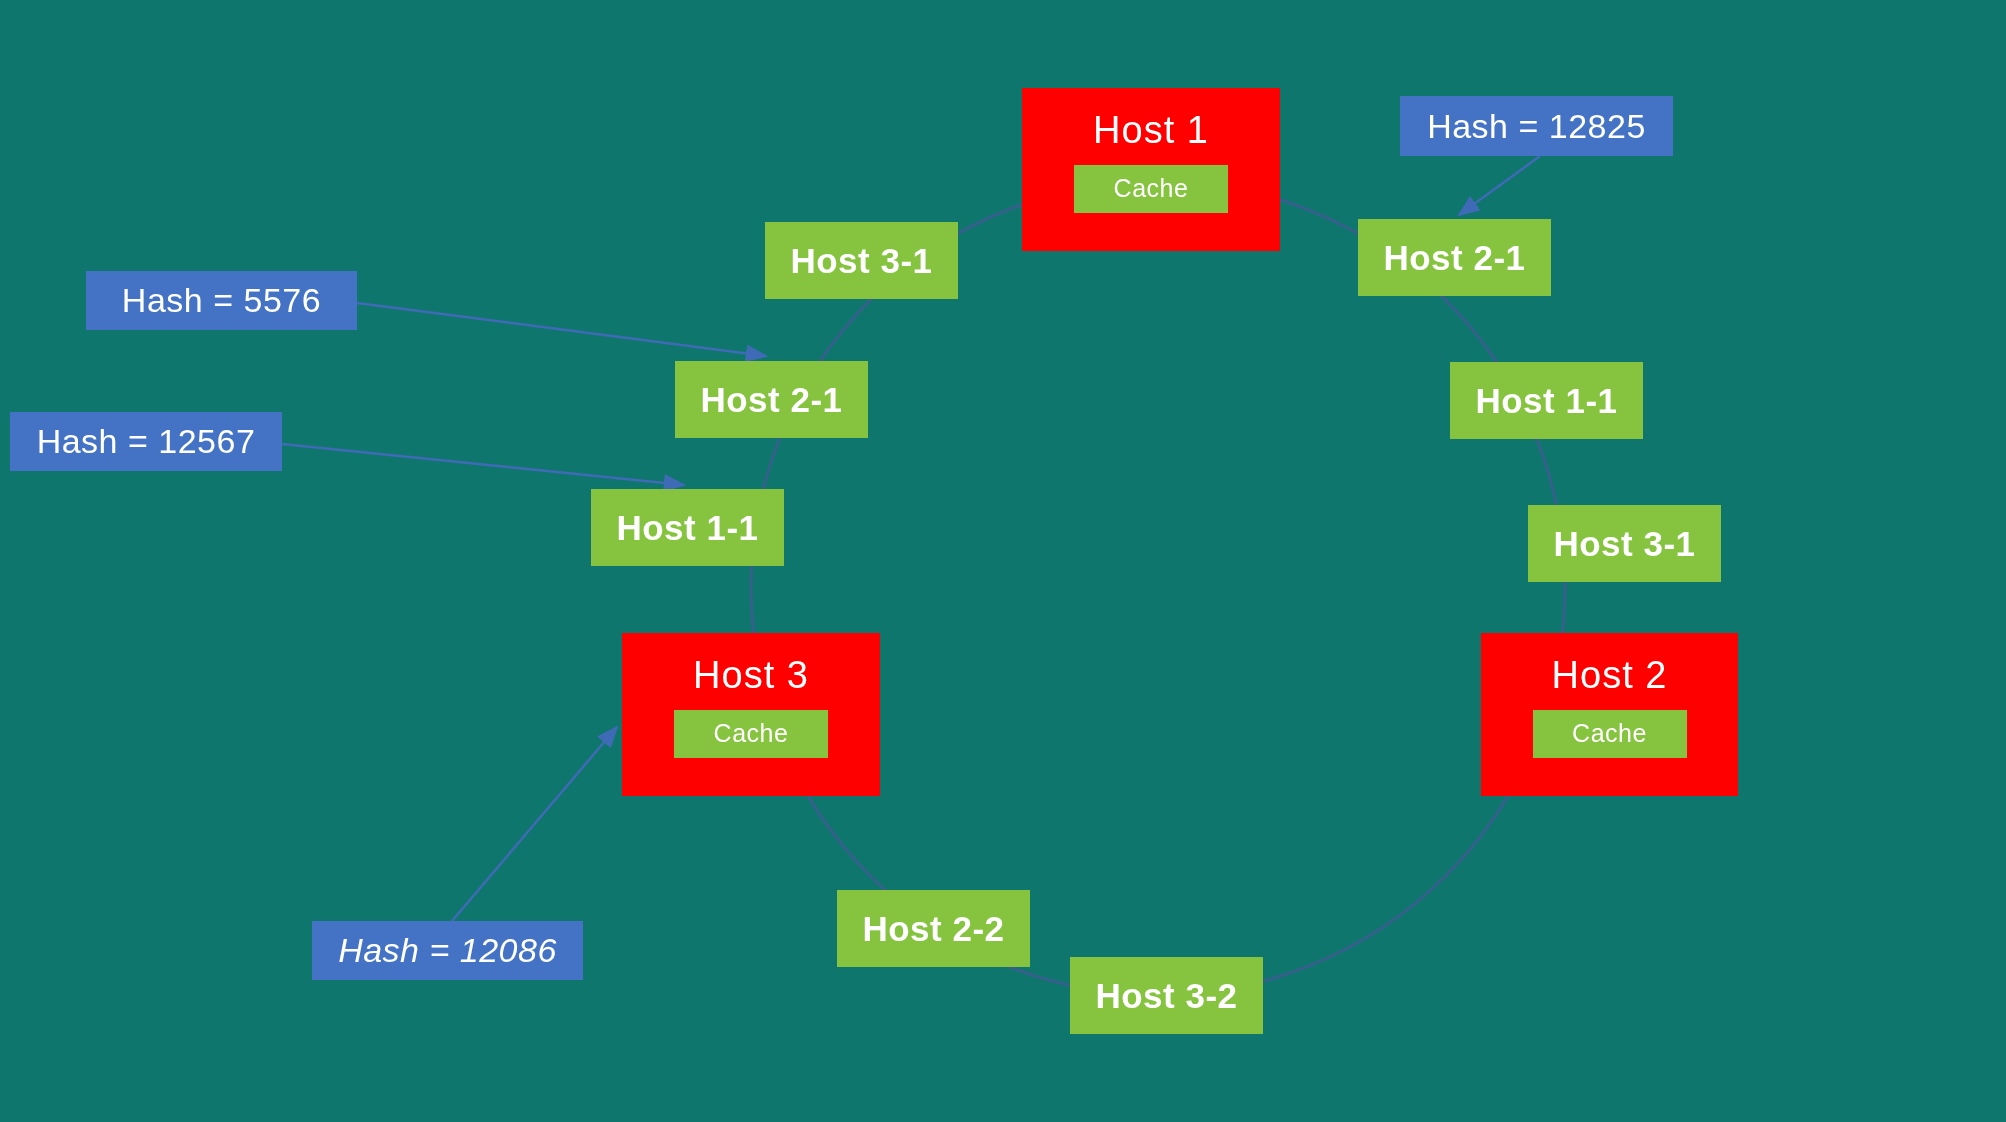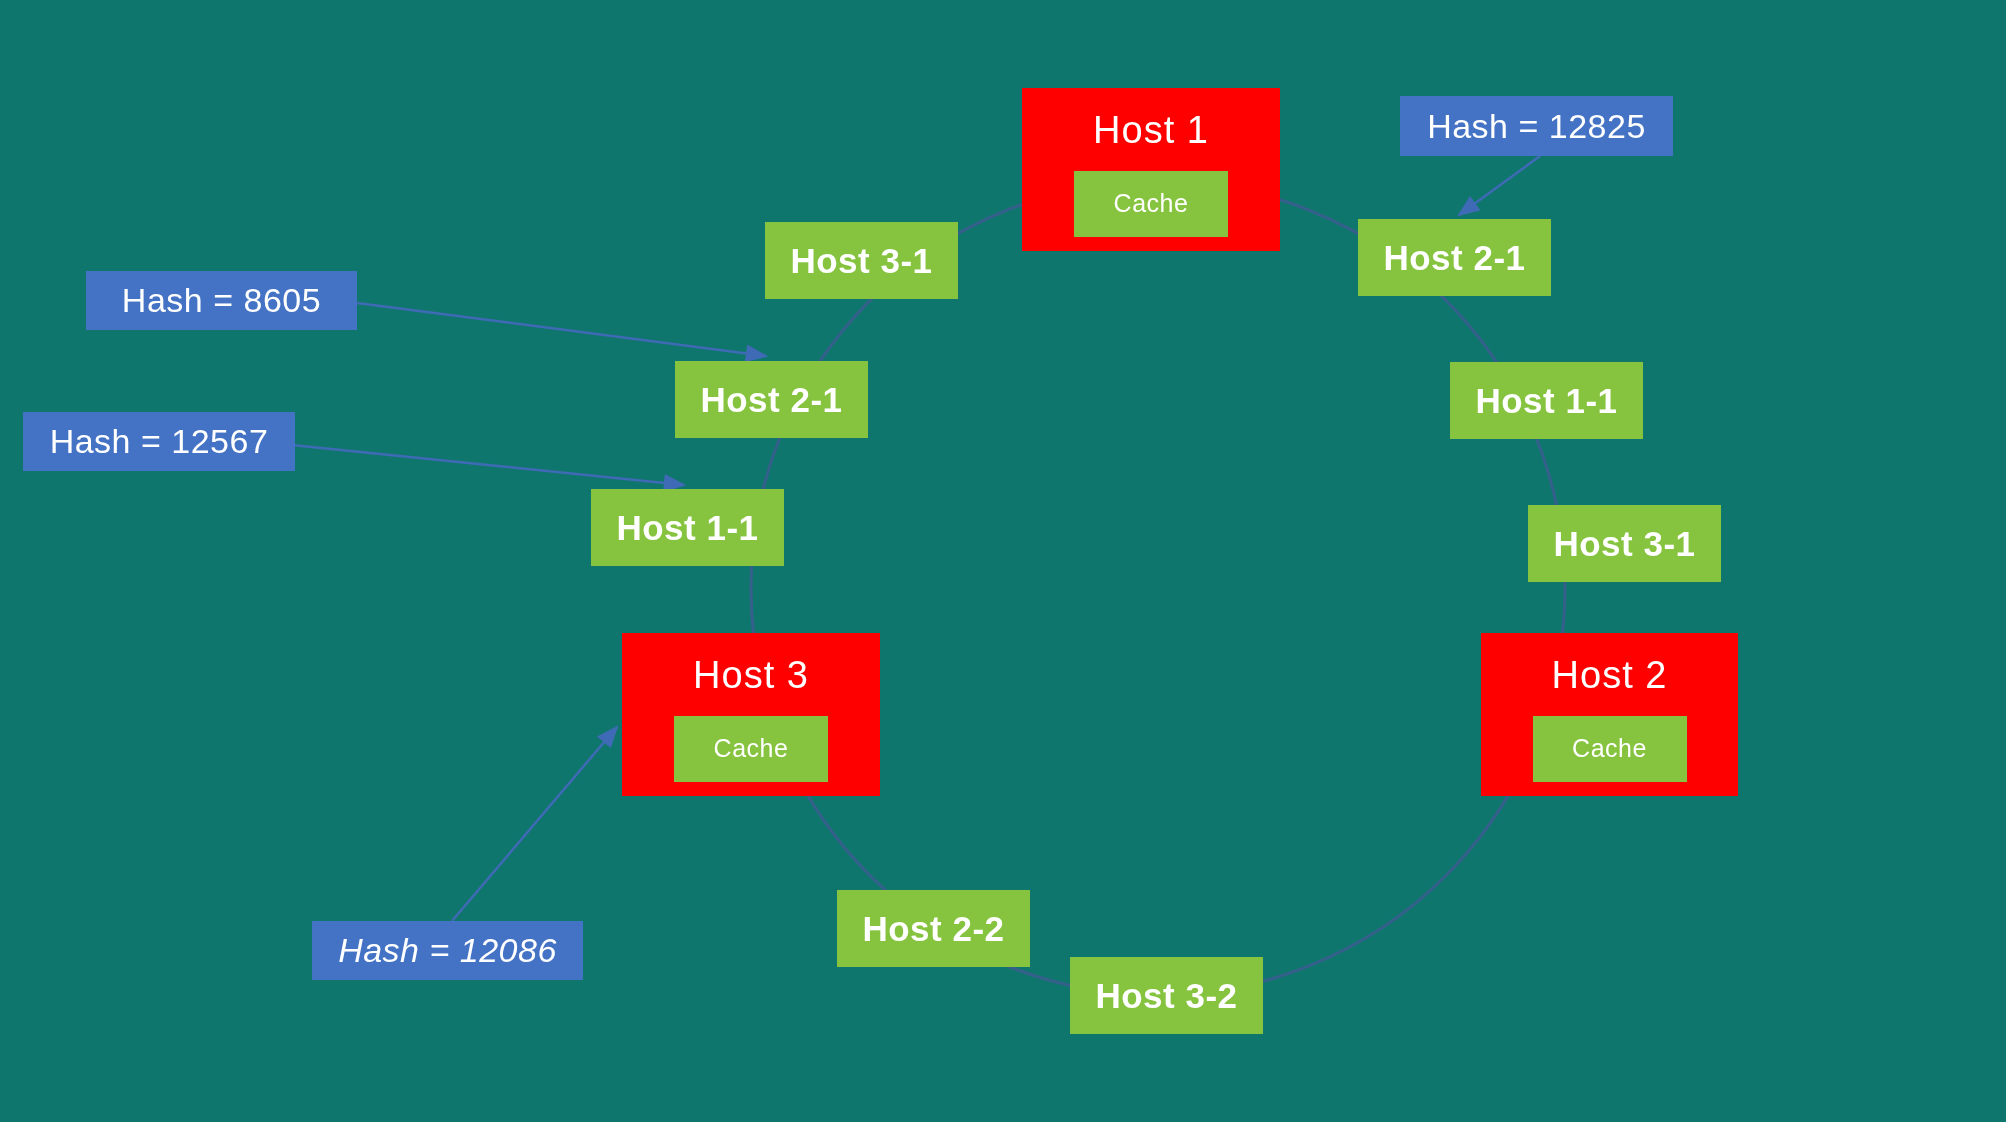--- a/index.html
+++ b/index.html
@@ -29,23 +29,23 @@
   }
   .host-title {
     font-size: 38px;
     font-weight: 400;
     letter-spacing: 1px;
     margin-top: 22px;
     line-height: 1.1;
     white-space: nowrap;
   }
   .cache-badge {
-    margin-top: 19px;
+    margin-top: 13px;
     width: 154px;
-    height: 66px;
+    height: 48px;
     display: flex;
     align-items: center;
     justify-content: center;
     font-size: 25px;
     letter-spacing: 0.5px;
     white-space: nowrap;
   }
   .vnode-box {
     position: absolute;
     display: flex;
@@ -101,16 +101,16 @@
     </div>
     <div class="vnode-box" style="left: 765px; top: 222px; width: 193px; height: 77px; background: rgb(134, 196, 64);">Host 3-1</div>
     <div class="vnode-box" style="left: 675px; top: 361px; width: 193px; height: 77px; background: rgb(134, 196, 64);">Host 2-1</div>
     <div class="vnode-box" style="left: 591px; top: 489px; width: 193px; height: 77px; background: rgb(134, 196, 64);">Host 1-1</div>
     <div class="vnode-box" style="left: 1358px; top: 219px; width: 193px; height: 77px; background: rgb(134, 196, 64);">Host 2-1</div>
     <div class="vnode-box" style="left: 1450px; top: 362px; width: 193px; height: 77px; background: rgb(134, 196, 64);">Host 1-1</div>
     <div class="vnode-box" style="left: 1528px; top: 505px; width: 193px; height: 77px; background: rgb(134, 196, 64);">Host 3-1</div>
     <div class="vnode-box" style="left: 1070px; top: 957px; width: 193px; height: 77px; background: rgb(134, 196, 64);">Host 3-2</div>
     <div class="vnode-box" style="left: 837px; top: 890px; width: 193px; height: 77px; background: rgb(134, 196, 64);">Host 2-2</div>
     <div class="hash-box" style="left: 1400px; top: 96px; width: 273px; height: 60px; background: rgb(68, 114, 196);">Hash = 12825</div>
-    <div class="hash-box" style="left: 86px; top: 271px; width: 271px; height: 59px; background: rgb(68, 114, 196);">Hash = 8605</div>
-    <div class="hash-box" style="left: 23px; top: 412px; width: 272px; height: 59px; background: rgb(68, 114, 196);">Hash = 12567</div>
+    <div class="hash-box" style="left: 86px; top: 271px; width: 271px; height: 59px; background: rgb(68, 114, 196);">Hash = 5576</div>
+    <div class="hash-box" style="left: 10px; top: 412px; width: 272px; height: 59px; background: rgb(68, 114, 196);">Hash = 12567</div>
     <div class="hash-box" style="left: 312px; top: 921px; width: 271px; height: 59px; background: rgb(68, 114, 196); font-style: italic;">Hash = 12086</div>
   </div>
 
 </body></html>

